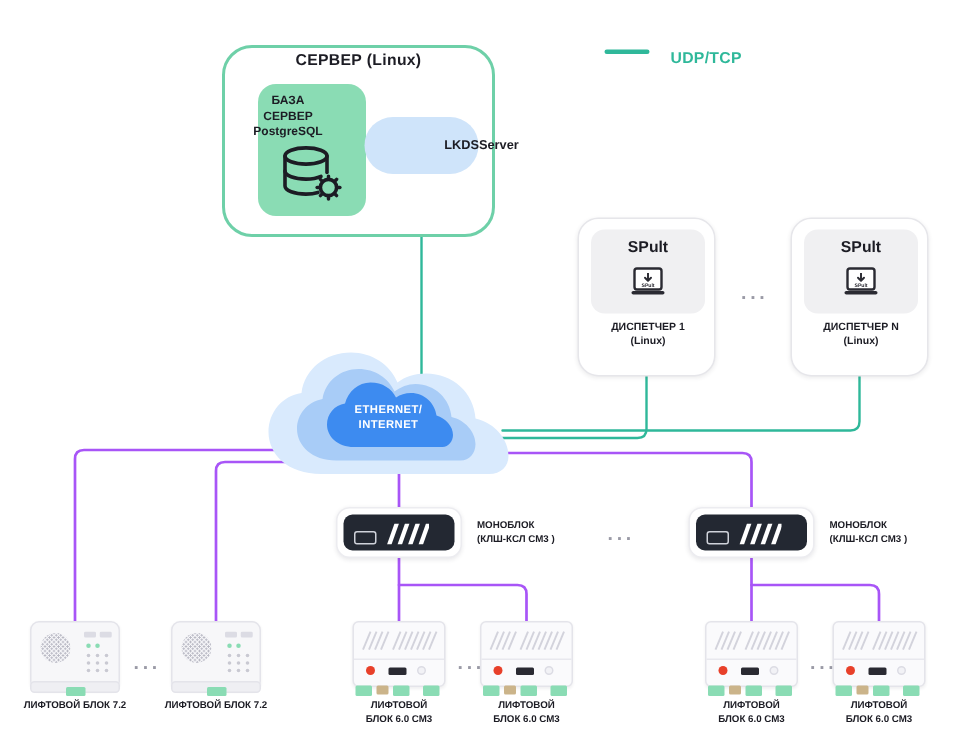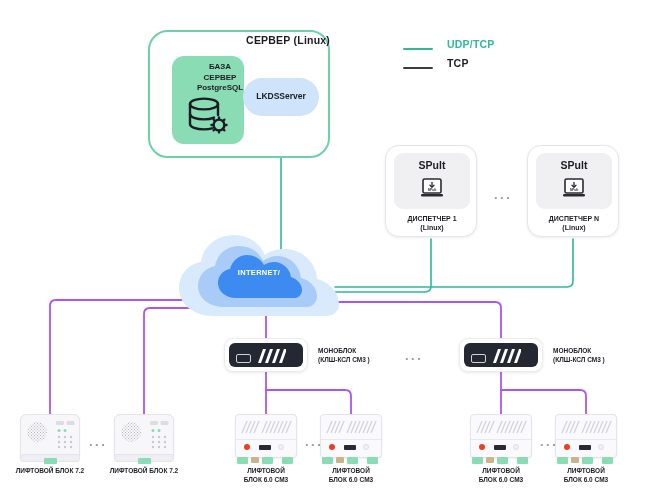--- a/index.html
+++ b/index.html
@@ -13,51 +13,51 @@
   .lines{position:absolute;left:0;top:0;width:646px;height:500px;pointer-events:none;}
 
   
   .server-box{
     position:absolute;left:148px;top:30px;width:182px;height:128px;
     border:2px solid #6ed0a8;border-radius:20px;background:#fff;
     box-sizing:border-box;
   }
   .server-title{
     position:absolute;left:148px;top:34px;width:182px;
-    text-align:right;font-size:10.5px;font-weight:bold;color:#1c1c24;
+    text-align:center;font-size:10.5px;font-weight:bold;color:#1c1c24;
     letter-spacing:.2px;
   }
   .db-box{
     position:absolute;left:172px;top:56px;width:72px;height:88px;
     background:#8adcb4;border-radius:12px;
   }
   .db-text{
-    position:absolute;left:184px;top:62px;width:72px;text-align:center;
+    position:absolute;left:156px;top:62px;width:72px;text-align:center;
     font-size:8px;font-weight:bold;color:#1c1c24;line-height:10.5px;
   }
   .db-icon{position:absolute;left:186px;top:96px;width:44px;height:40px;}
   .lkds{
     position:absolute;left:243px;top:78px;width:76px;height:38px;
     background:#cfe4fa;border-radius:19px;
   }
   .lkds-text{
     position:absolute;left:243px;top:91px;width:76px;text-align:center;
-    font-size:8.5px;font-weight:bold;color:#1c1c24;
+    font-size:8.5px;font-weight:bold;color:#1c1c24;padding-left:40px;
   }
 
   
   .legend{position:absolute;left:403px;top:33px;}
   .legend-title{font-size:10.5px;font-weight:bold;color:#1c1c24;margin-bottom:9px;}
-  .legend-row{display:flex;align-items:flex-end;height:17px;margin-bottom:2px;}
+  .legend-row{display:flex;align-items:flex-start;height:17px;margin-bottom:2px;}
   .legend-swatch{width:30px;height:2.5px;border-radius:2px;margin-right:14px;}
   .legend-label{font-size:10.5px;font-weight:bold;letter-spacing:.2px;}
 
   
   .spult{
-    position:absolute;width:92px;height:92px;
+    position:absolute;width:92px;height:106px;
     background:#fff;border:1px solid #e6e6ea;border-radius:14px;
     box-shadow:0 1px 3px rgba(40,40,60,.09);
     box-sizing:border-box;
   }
   .spult-inner{
     position:absolute;left:8px;top:7px;width:76px;height:56px;
     background:#f0f0f2;border-radius:9px;
   }
   .spult-name{
     position:absolute;left:0;top:13px;width:92px;text-align:center;
@@ -218,24 +218,20 @@
   </svg>
 
   <div class="lkds"></div>
   <div class="lkds-text">LKDSServer</div>
 
   <div class="legend">
     <div class="legend-row">
       <span class="legend-swatch" style="background:#2fb89a"></span>
       <span class="legend-label" style="color:#2fb89a">UDP/TCP</span>
     </div>
-    <div class="legend-row">
-      <span class="legend-swatch" style="background:#3b3b44"></span>
-      <span class="legend-label" style="color:#1c1c24">TCP</span>
-    </div>
   </div>
 
   <div class="spult" style="left:385px;top:145px;">
     <div class="spult-inner"></div>
     <div class="spult-name">SPult</div>
     <svg class="spult-icon" viewBox="0 0 24 22">
       <rect x="3" y="1" width="18" height="14" rx="1.6" fill="#fff" stroke="#2a2a32" stroke-width="1.6"></rect>
       <line x1="12" y1="4" x2="12" y2="8.4" stroke="#2a2a32" stroke-width="1.3"></line>
       <path d="M10,7.2 L12,9.2 L14,7.2" fill="none" stroke="#2a2a32" stroke-width="1.3" stroke-linecap="round" stroke-linejoin="round"></path>
       <text x="12" y="13.2" text-anchor="middle" font-family="Liberation Sans, sans-serif" font-size="3.4" font-weight="bold" fill="#2a2a32">SPult</text>
@@ -278,21 +274,22 @@
                  C134,48 141,56 141,64 C141,70 137,75 131,75 Z" fill="#a8ccf7"></path>
       </g>
       <g>
         <path d="M60,66 C49,66 42,59 42,51 C42,44 47,38 54,37 C56,29 63,23 71,23
                  C79,23 85,27 88,33 C91,31 94,30 98,30 C107,30 114,37 115,45
                  C121,47 126,52 126,58 C126,62 123,66 119,66 Z" fill="#3d8bf0"></path>
       </g>
     </svg>
   </div>
   <div class="cloud-label">
-    <div>INTERNET/</div>
+    <div>ETHERNET/</div>
+    <div>INTERNET</div>
   </div>
 
   <div class="mono" style="left:224px;top:338px;">
     <div class="mono-face"></div>
     <div class="mono-scr"></div>
     <svg class="mono-bars" viewBox="0 0 30 14">
       <g fill="#ffffff">
         <polygon points="2,14 7,0 10,0 5,14"></polygon>
         <polygon points="9,14 14,0 17,0 12,14"></polygon>
         <polygon points="16,14 21,0 24,0 19,14"></polygon>

